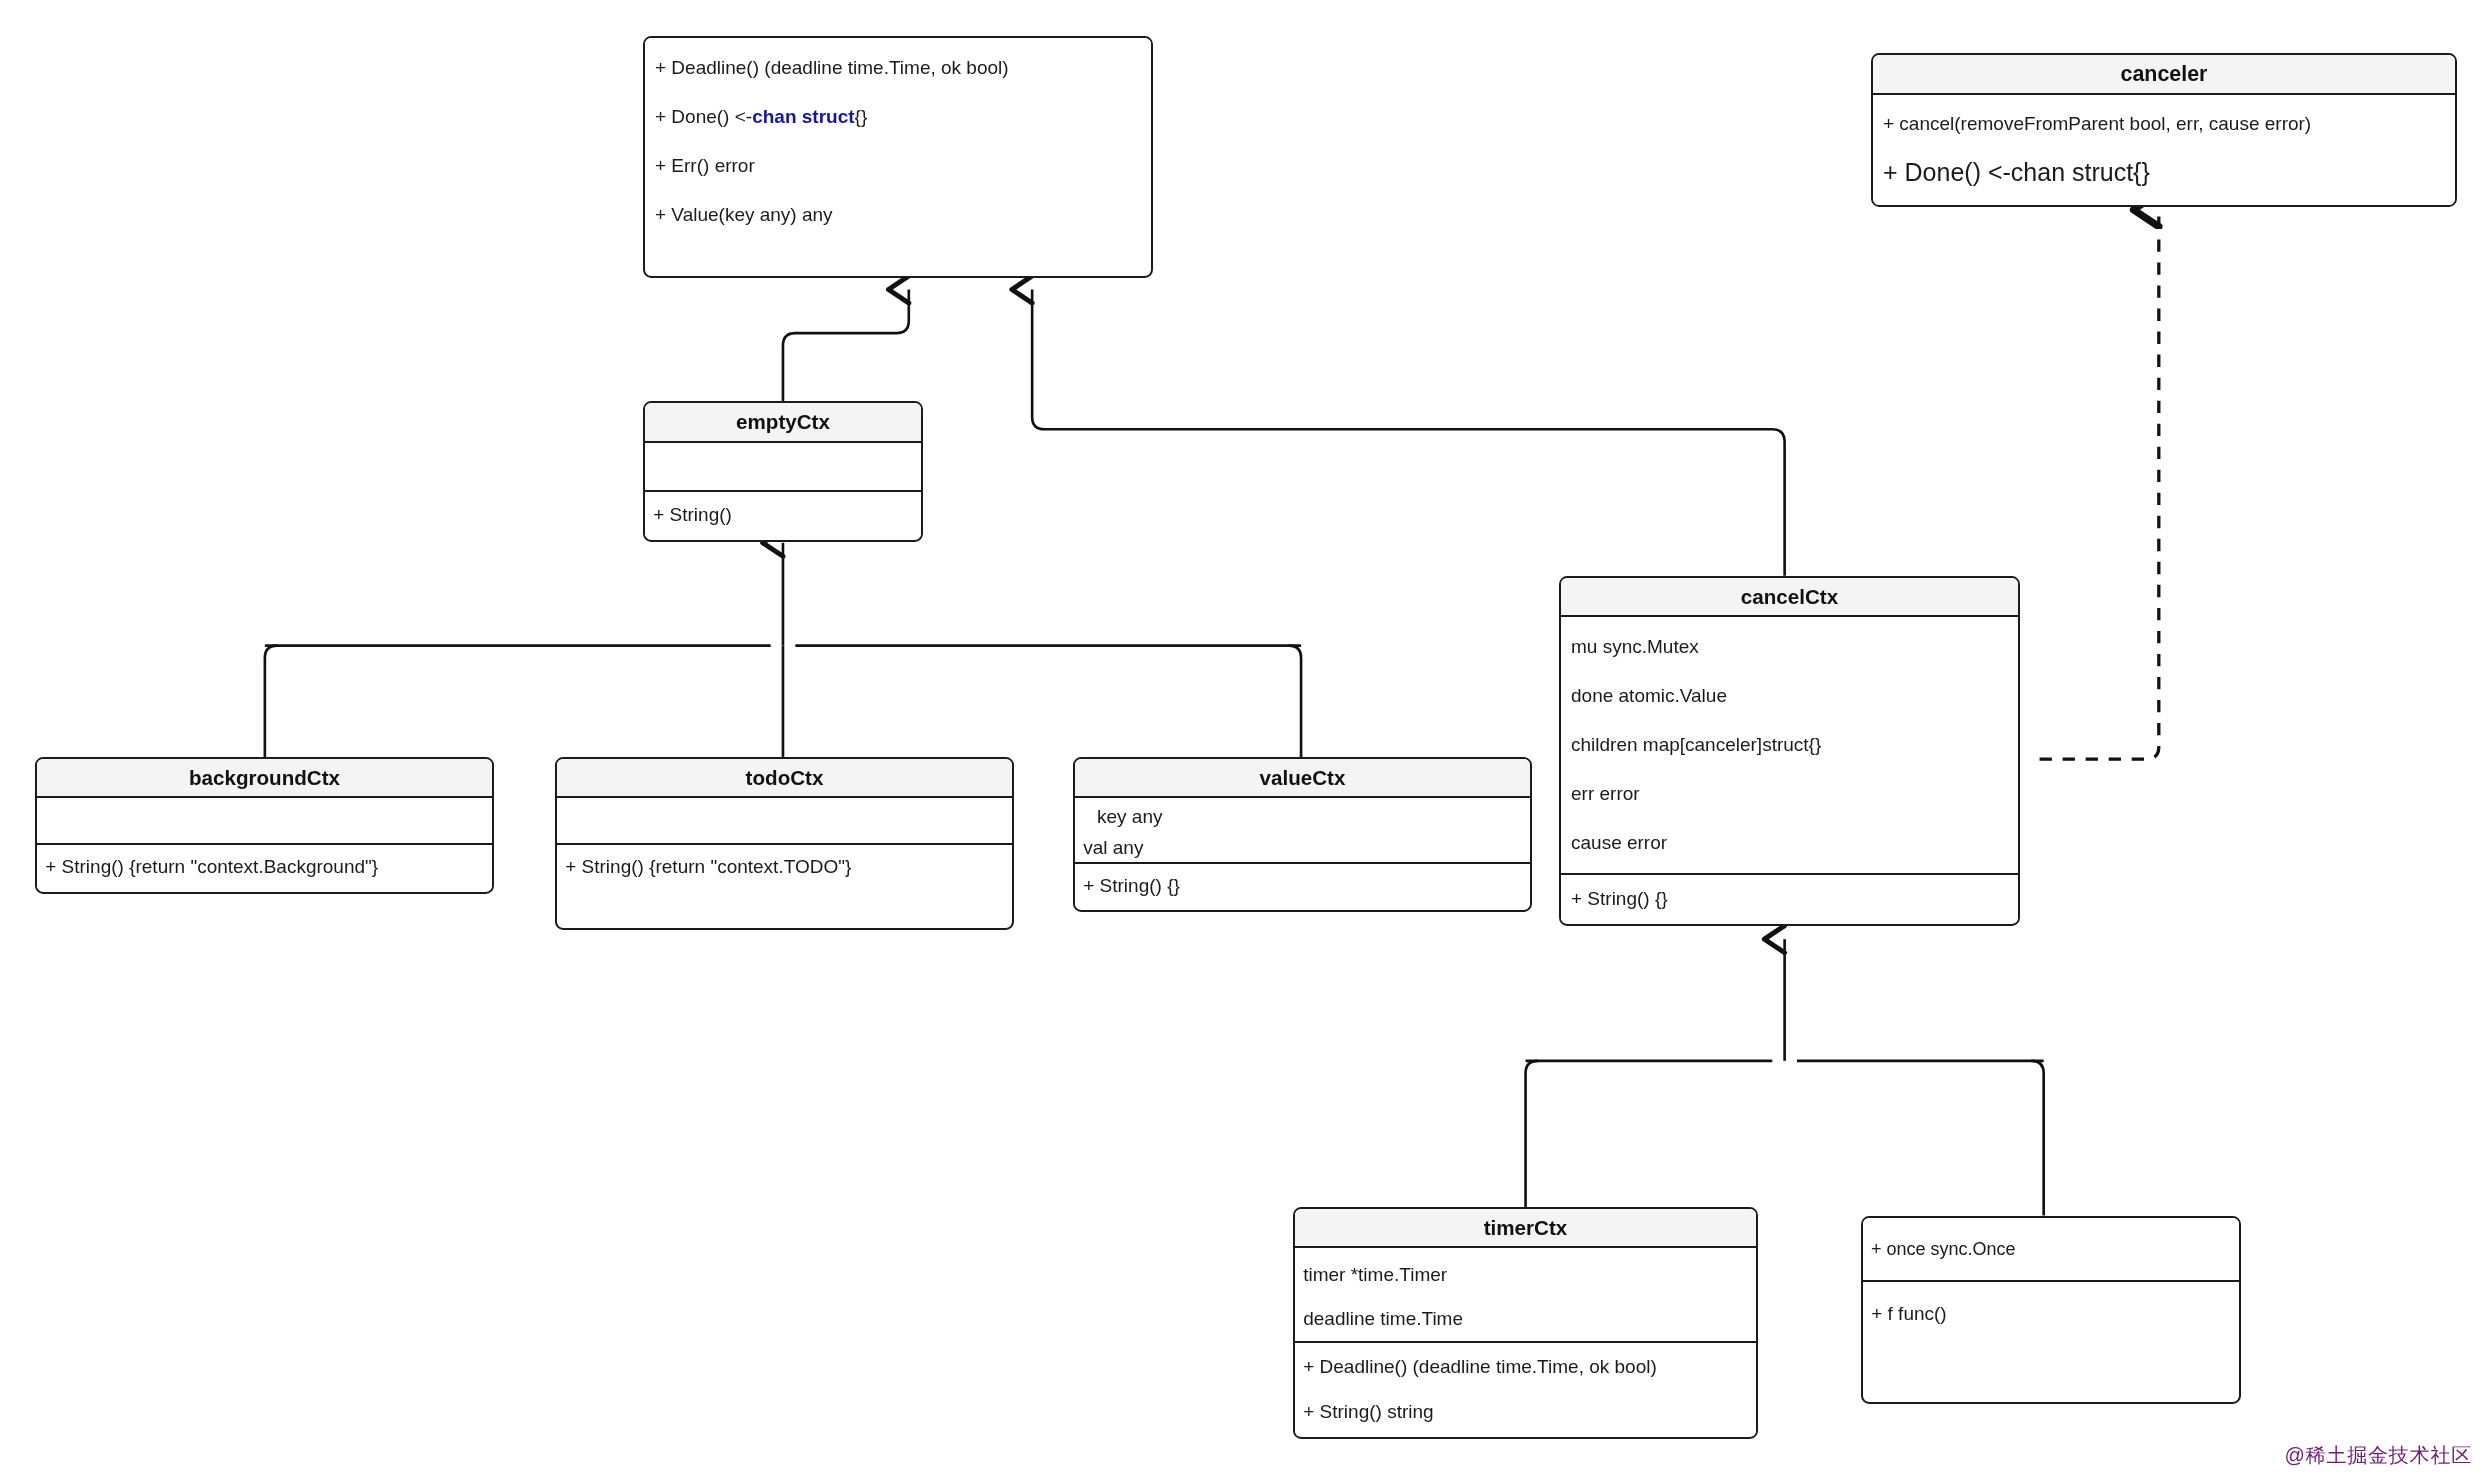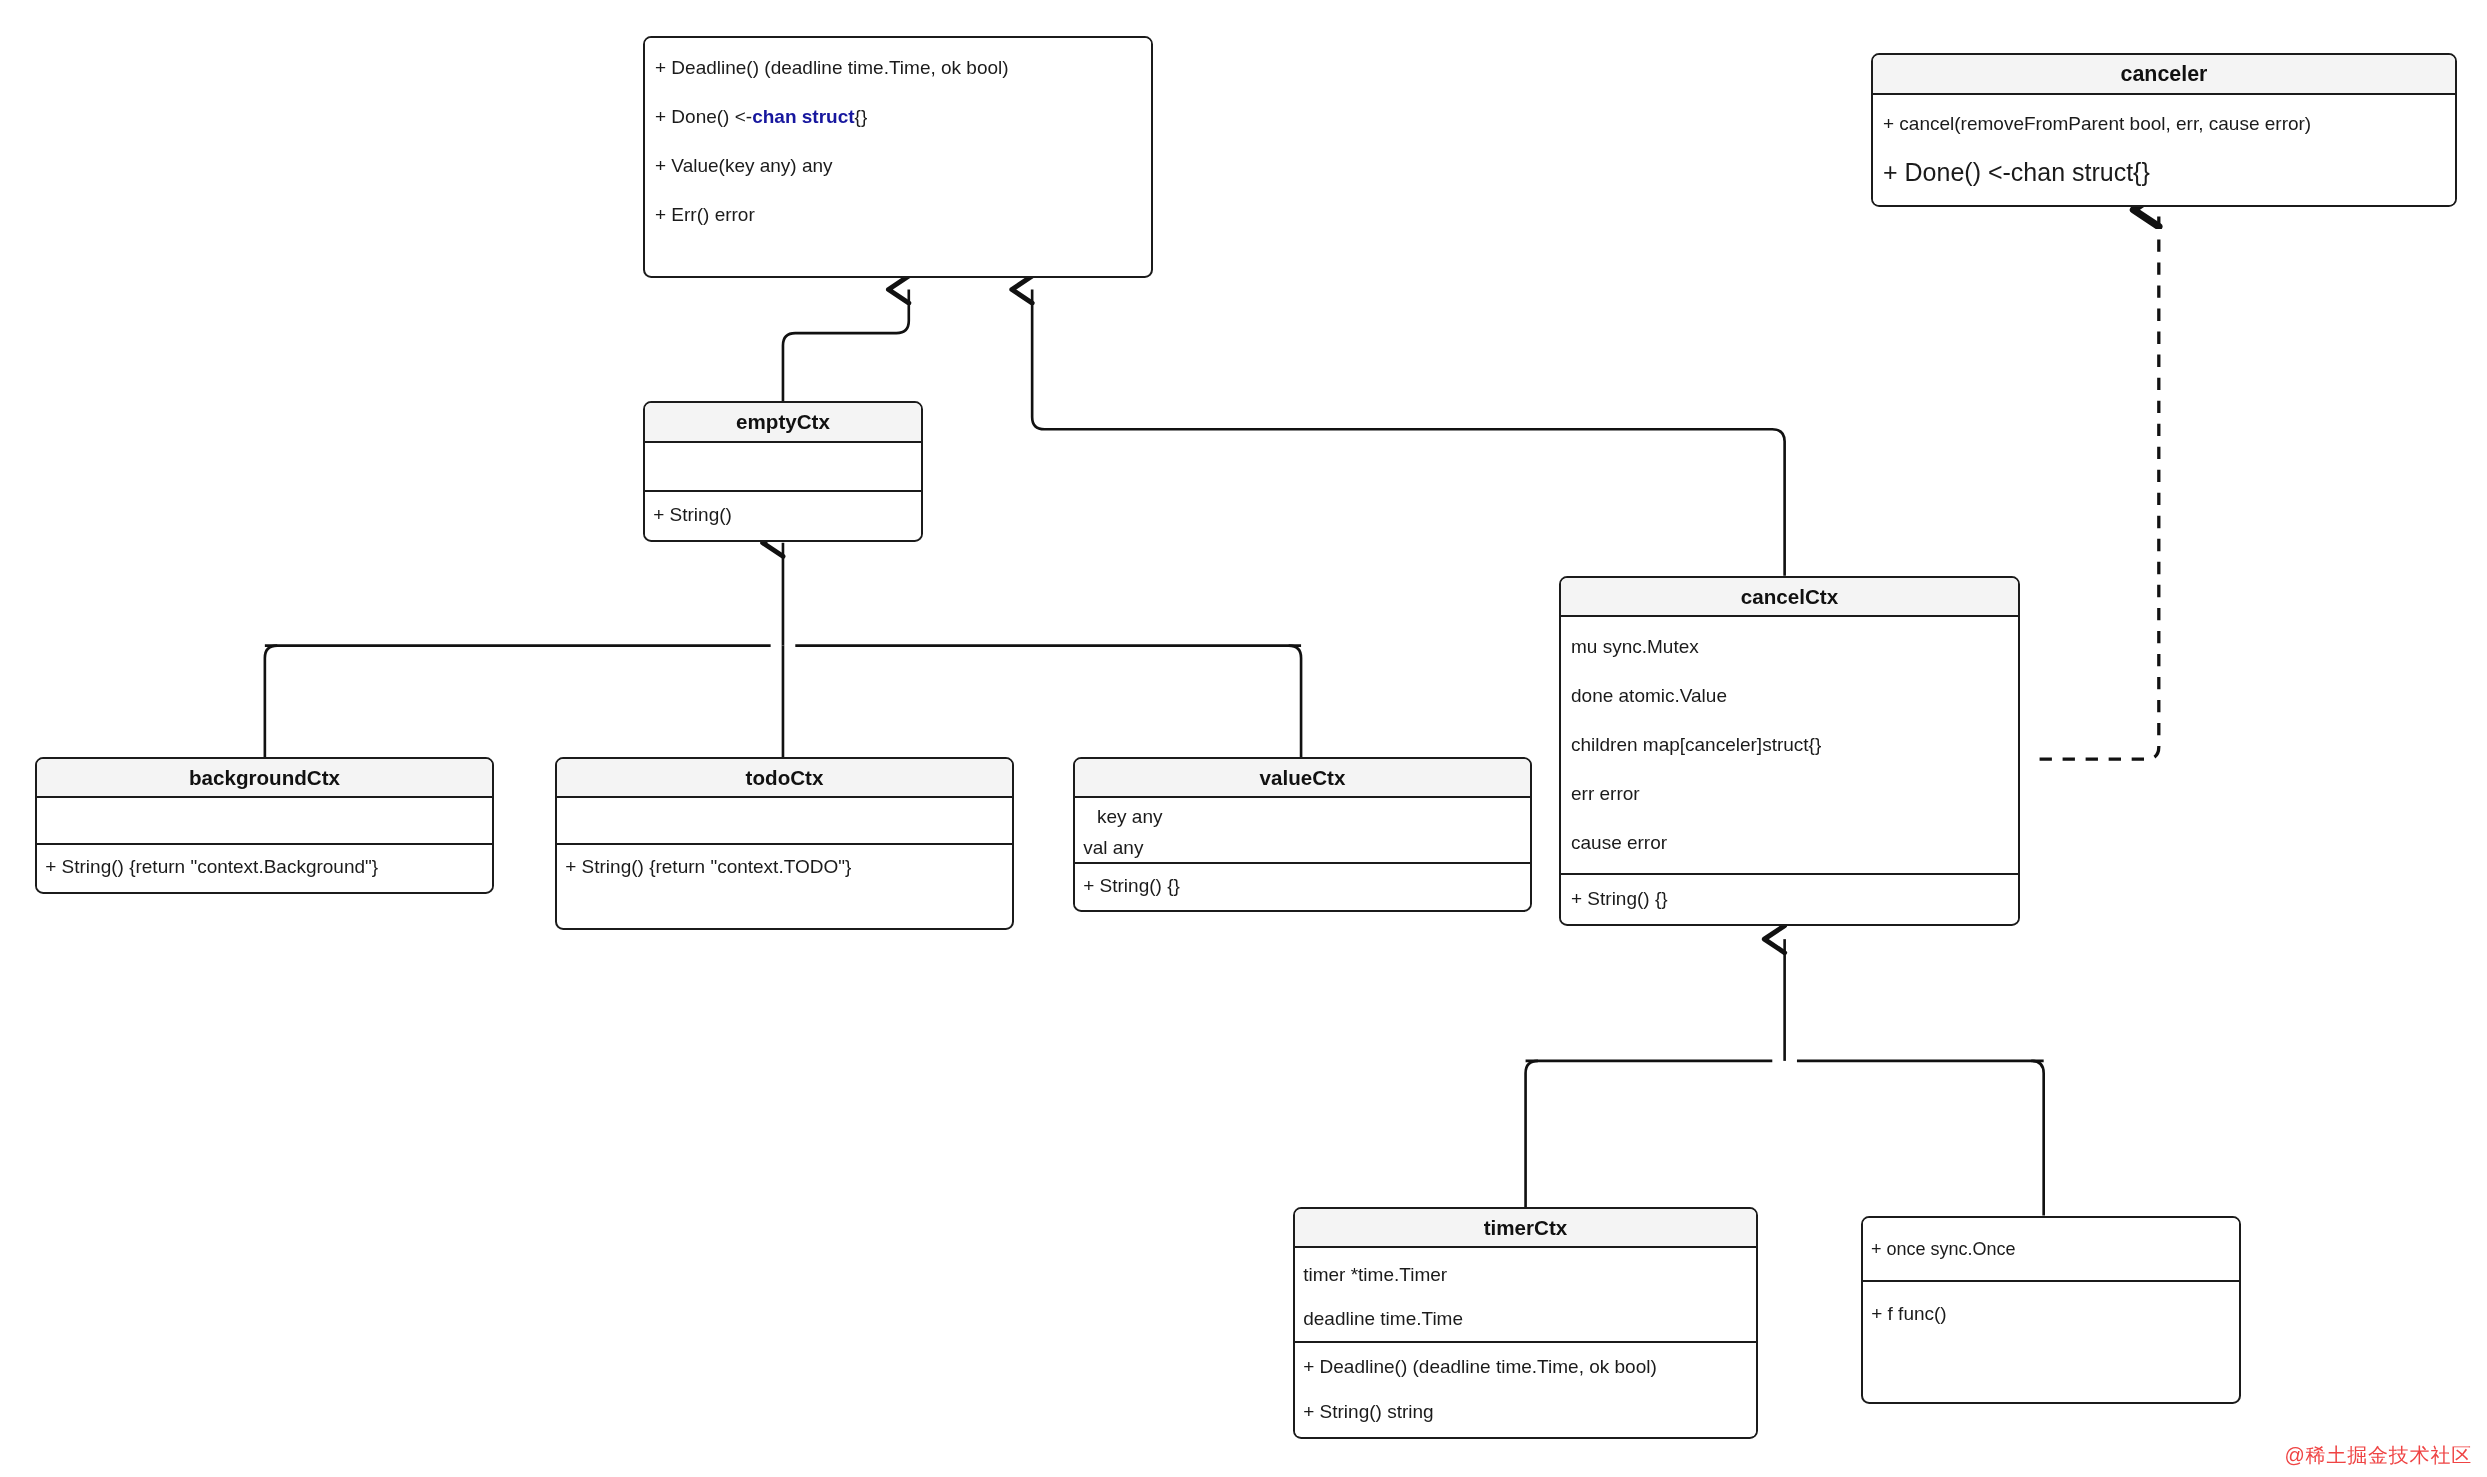--- a/index.html
+++ b/index.html
@@ -66,21 +66,21 @@
   .uml-row .kw-chan {
     font-weight: bold;
     color: #17179e;
   }
 
   
   #watermark {
     position: absolute;
     right: 15px;
     bottom: 8.2px;
-    color: #ef4444;
+    color: #701a75;
     font-size: 20px;
     letter-spacing: 0.8px;
     user-select: none;
     z-index: 2;
   }
 </style>
 </head>
 <body>
 
 <div id="canvas">
@@ -125,22 +125,22 @@
   </svg>
 
   <div class="uml-class" style="left:643px; top:36px; width:510px; height:242px;">
     <div class="uml-compartment" style="height:199px; padding:5px 0 0 0;">
       <div class="uml-row" style="height:49px; padding:0 10px; font-size:19px;">+ Deadline() (deadline time.Time, ok bool)</div>
       <div class="uml-row" style="height:49px; padding:0 10px; font-size:19px;">
         <span>+ Done() &lt;-</span>
           <span class="kw-chan">chan struct</span>
           <span>{}</span>
       </div>
+      <div class="uml-row" style="height:49px; padding:0 10px; font-size:19px;">+ Err() error</div>
       <div class="uml-row" style="height:49px; padding:0 10px; font-size:19px;">+ Value(key any) any</div>
-      <div class="uml-row" style="height:49px; padding:0 10px; font-size:19px;">+ Err() error</div>
     </div>
   </div>
 
   <div class="uml-class" style="left:1871px; top:53px; width:586px; height:154px;">
     <div class="uml-header" style="height:40px; font-size:21.4px;">canceler</div>
     <div class="uml-compartment" style="height:111px; padding:4.1px 0 0 0;">
       <div class="uml-row" style="height:49px; padding:0 10px; font-size:19px;">+ cancel(removeFromParent bool, err, cause error)</div>
       <div class="uml-row" style="height:49px; padding:0 10px; font-size:25px;">+ Done() &lt;-chan struct{}</div>
     </div>
   </div>

